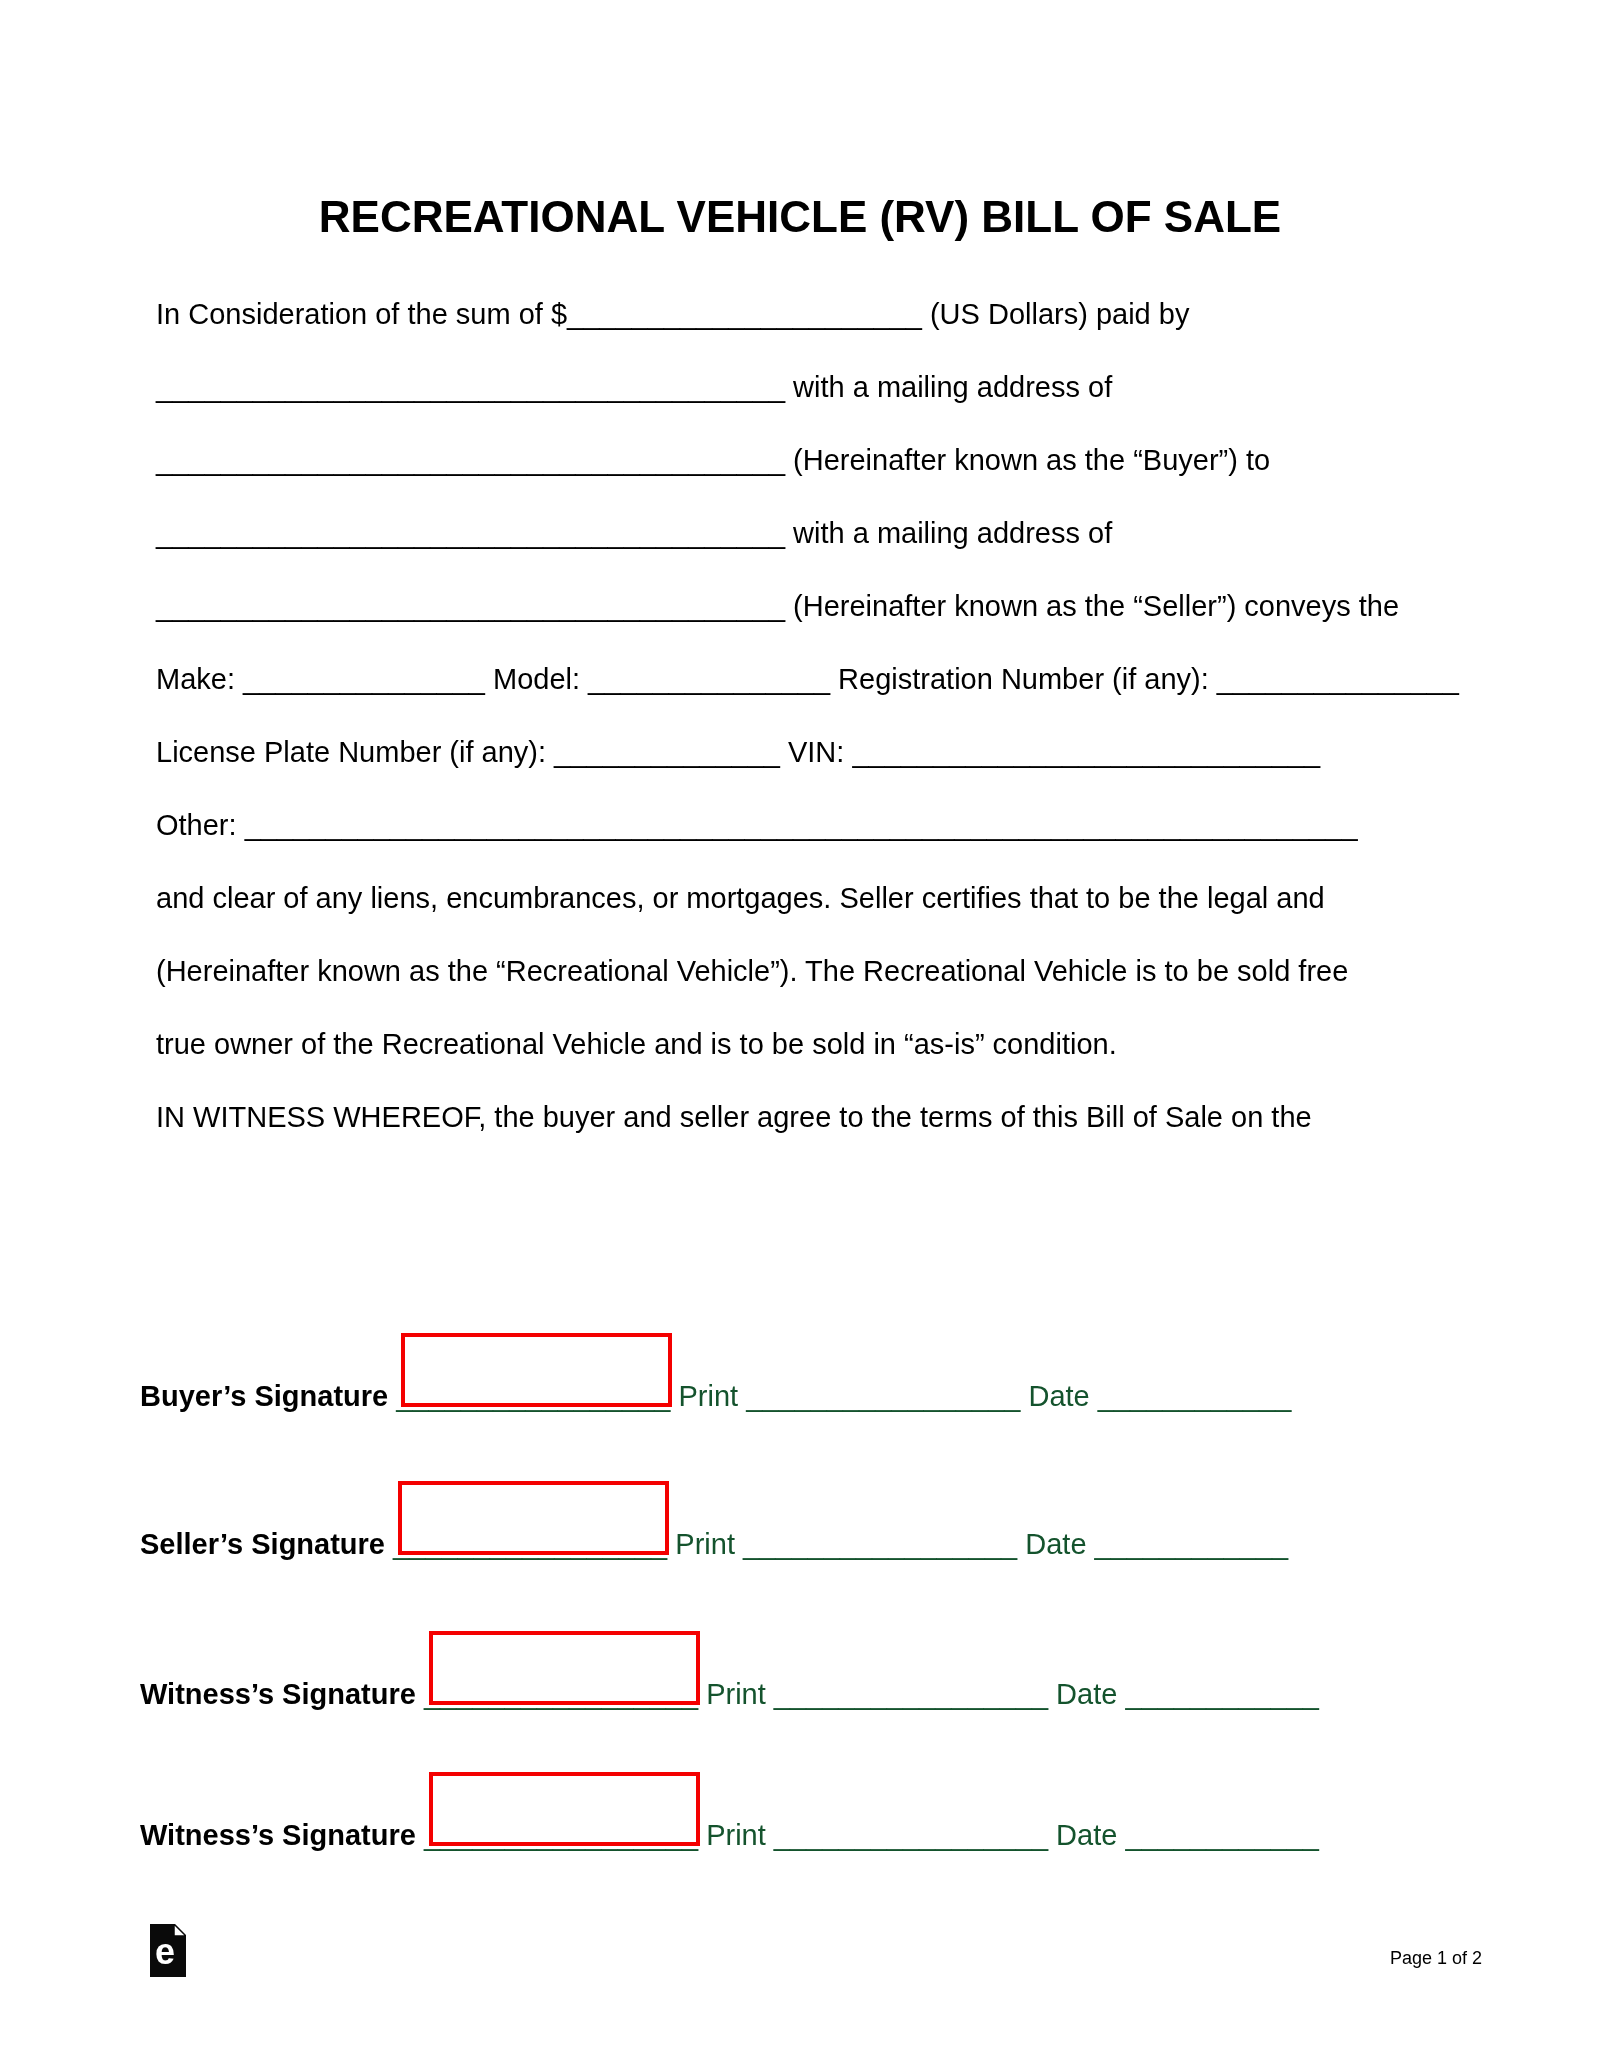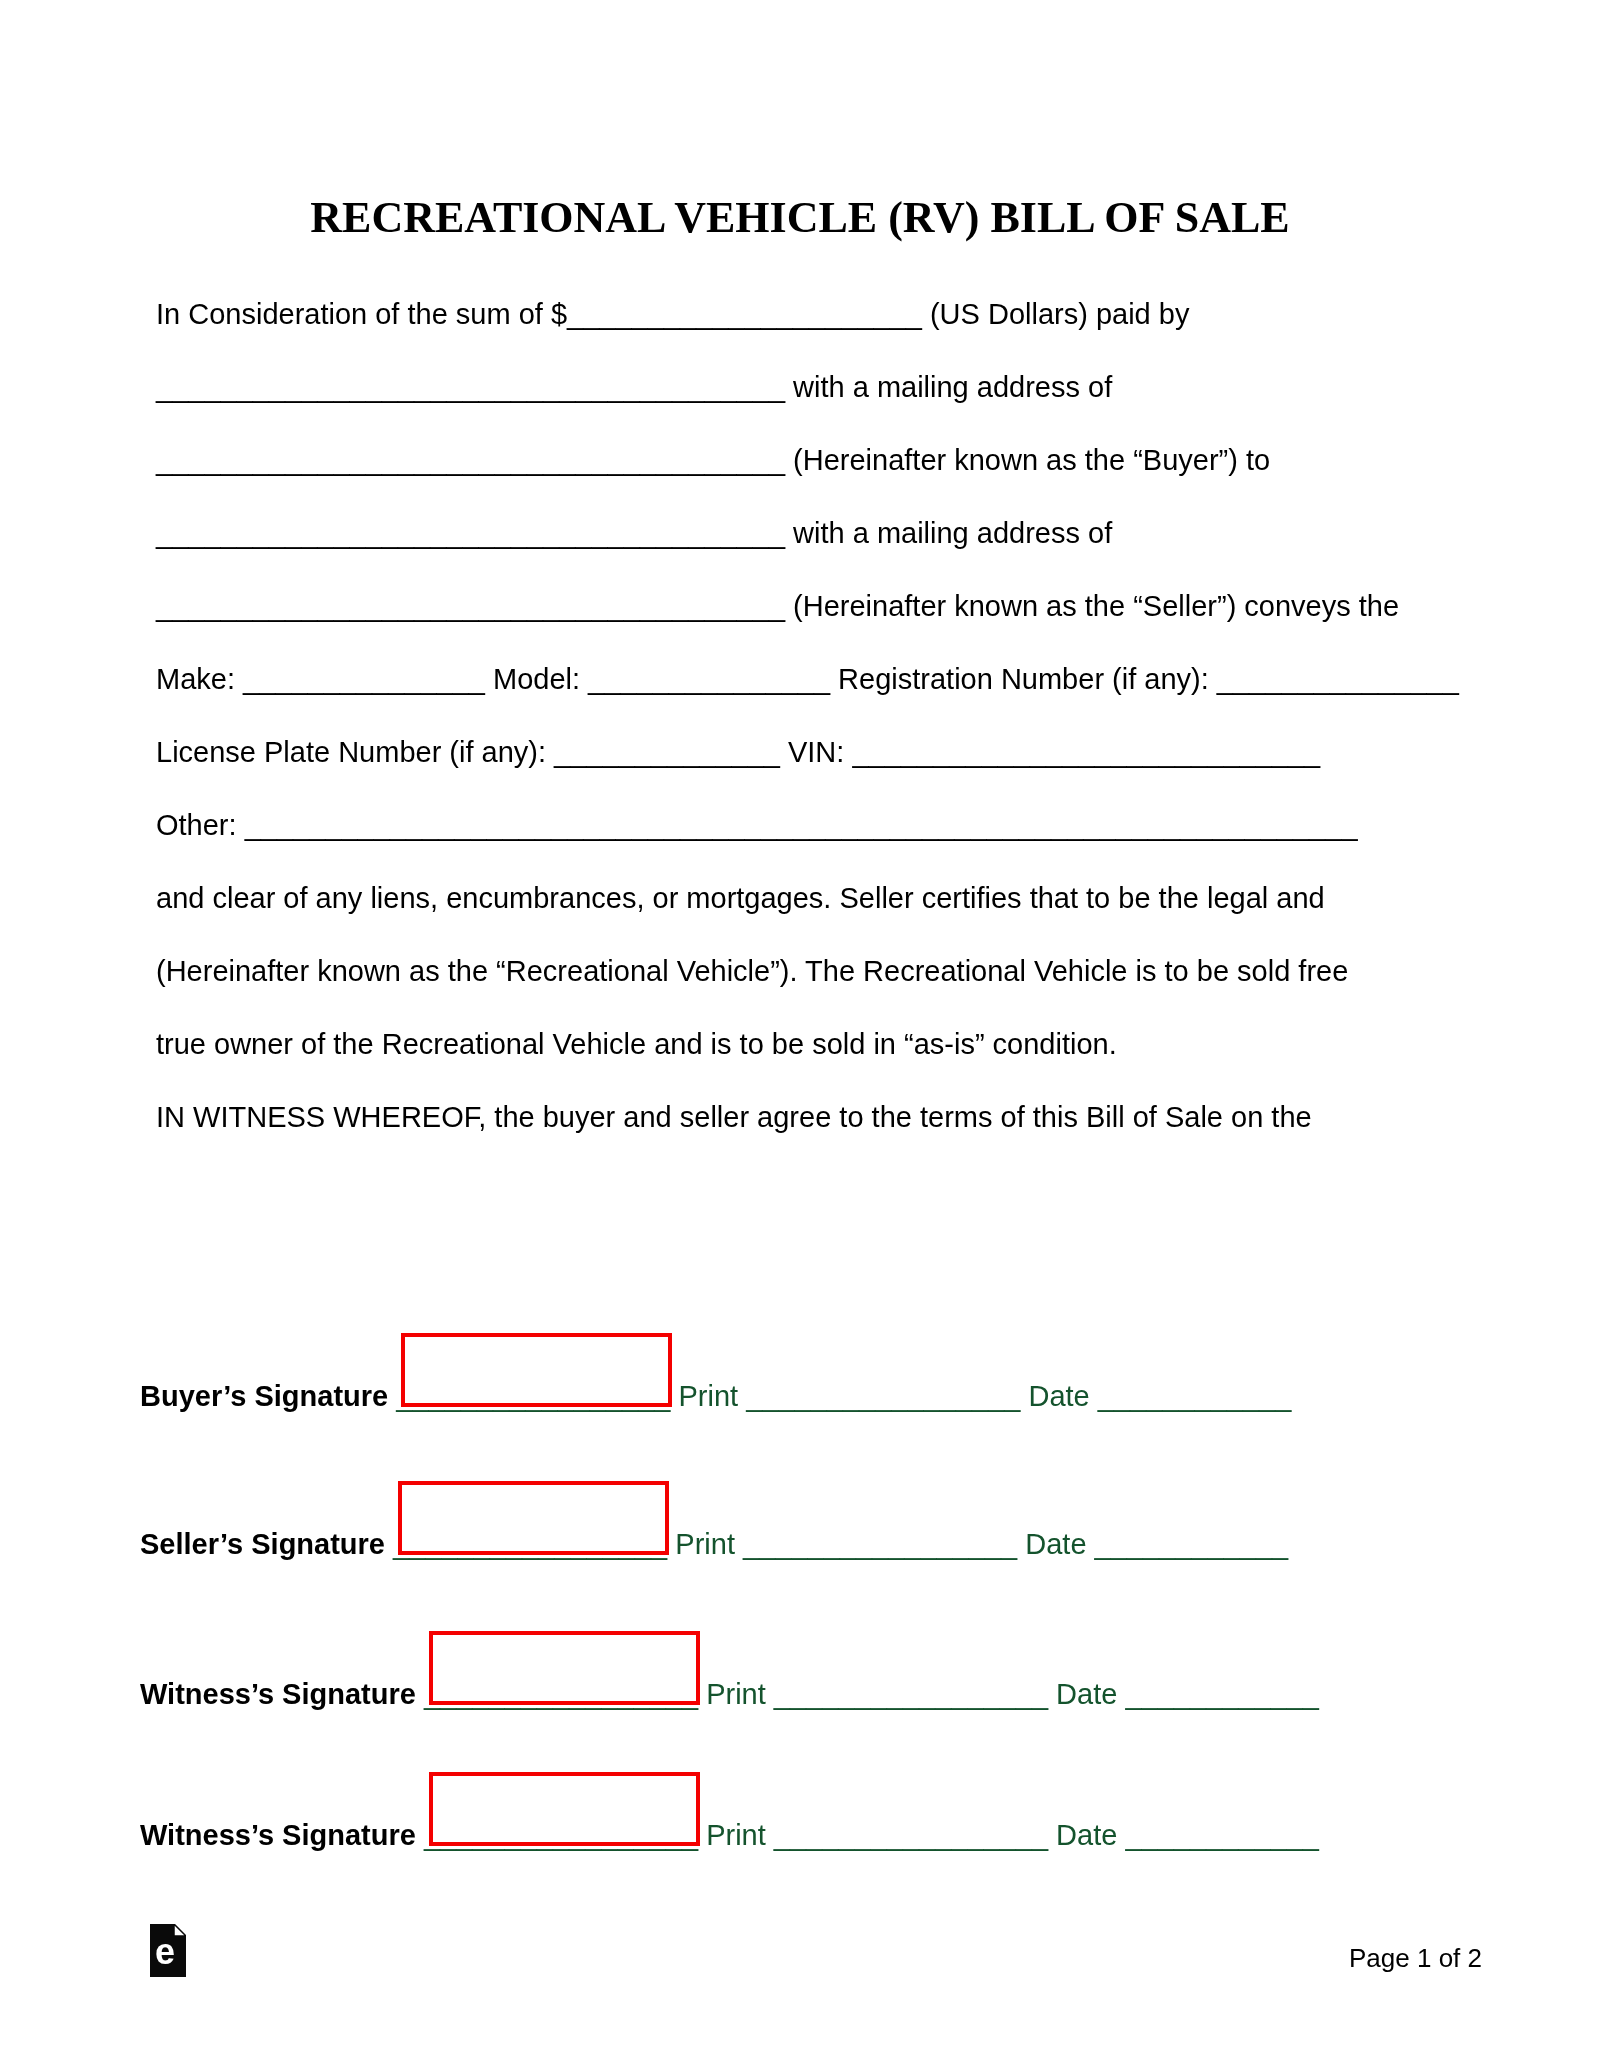--- a/index.html
+++ b/index.html
@@ -18,21 +18,20 @@
   }
   .doc-title {
     position: absolute;
     top: 192px;
     left: 0;
     width: 100%;
     text-align: center;
     font-size: 44px;
     font-weight: bold;
     white-space: nowrap;
-    font-family: Liberation Serif, serif;
   }
   .lines {
     position: absolute;
     top: 278px;
     left: 156px;
     width: 1400px;
     font-size: 29px;
   }
   .line {
     height: 73px;
@@ -72,21 +71,21 @@
     position: absolute;
     left: 150px;
     top: 1924px;
     width: 36px;
     height: 53px;
   }
   .page-number {
     position: absolute;
     right: 118px;
     top: 1943px;
-    font-size: 26px;
+    font-size: 18px;
     line-height: 30px;
   }
 </style>
 </head>
 <body>
 
 <div class="page">
 
   <div class="doc-title">RECREATIONAL VEHICLE (RV) BILL OF SALE</div>
 

